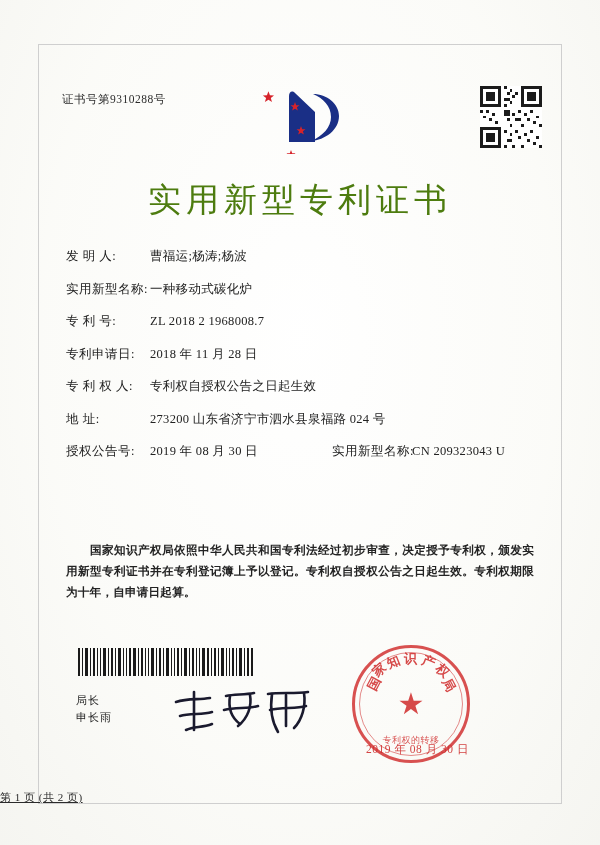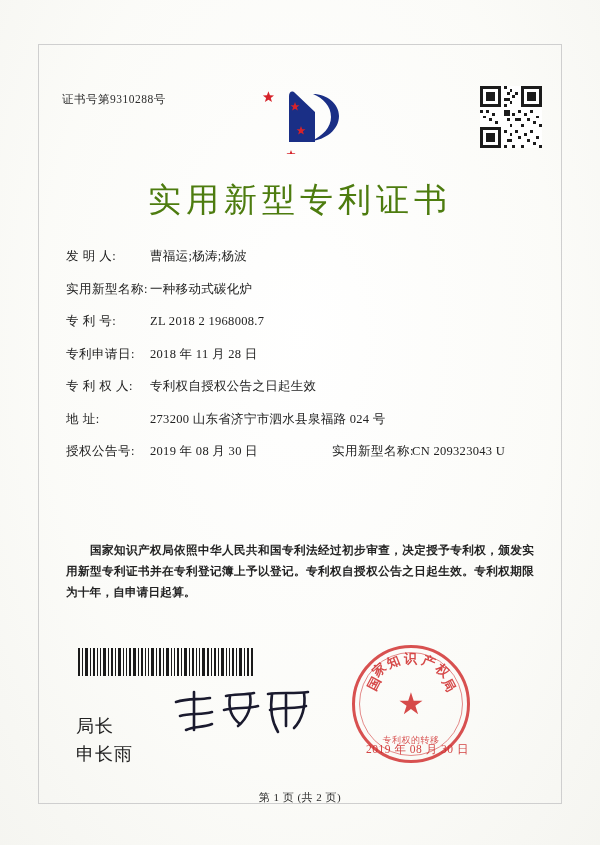--- a/index.html
+++ b/index.html
@@ -137,25 +137,24 @@
     position: absolute;
     top: 0;
     height: 28px;
     background: #1a1a1a;
   }
 
   
   .sig-block {
     position: absolute;
     left: 76px; top: 692px;
-    font-size: 18px;
+    font-size: 11px;
     line-height: 1.55;
     letter-spacing: 1px;
     color: #222;
-    margin-top: 21px;
   }
   .signature {
     position: absolute;
     left: 168px; top: 686px;
     width: 150px;
     height: 52px;
   }
 
   
   .seal {
@@ -210,24 +209,25 @@
     font-size: 11.5px;
     color: #cf2f2f;
     letter-spacing: 0.5px;
     opacity: 0.9;
   }
 
   
   .page-num {
     position: absolute;
     left: 0; right: 0; top: 790px;
-    text-align: center;
+    text-align: left;
     font-size: 11px;
     color: #2b2b2b;
     letter-spacing: 0.5px;
+    text-decoration: underline;
   }
   .footnote {
     position: absolute;
     left: 0; right: 0; top: 818px;
     text-align: center;
     font-size: 11px;
     color: #2b2b2b;
     letter-spacing: 1px;
   }
 </style>

